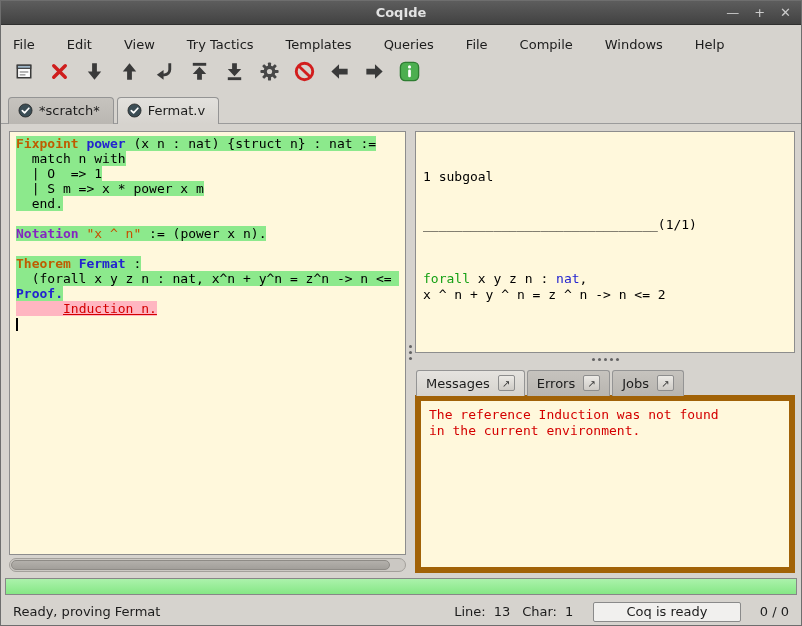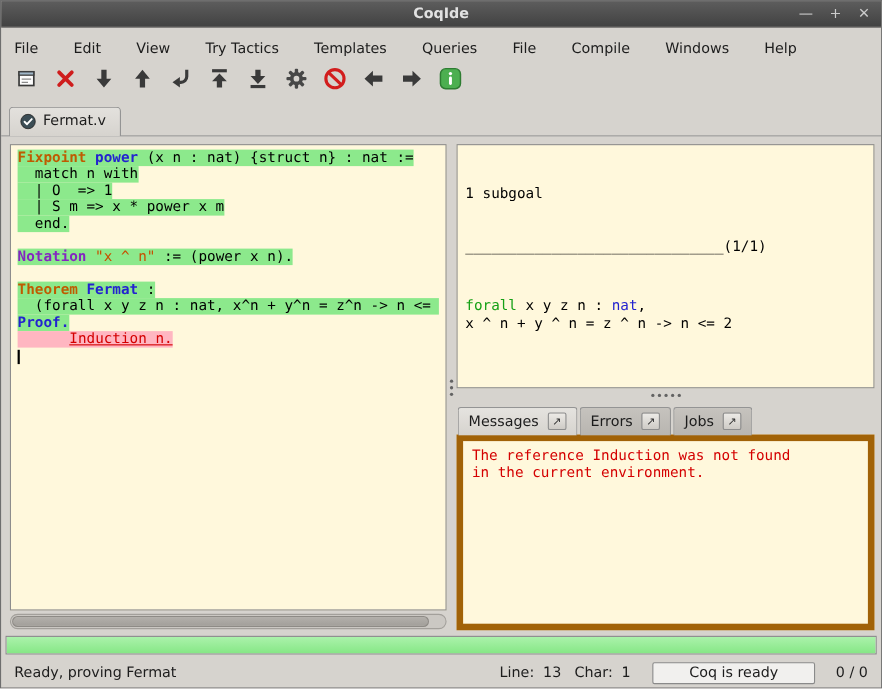--- a/index.html
+++ b/index.html
@@ -216,20 +216,29 @@
           <svg viewBox="0 0 24 24">
             <rect x="2.5" y="2.5" width="19" height="19" rx="5" fill="#4caf50" stroke="#2e7d32" stroke-width="1.4"></rect>
             <circle cx="12" cy="7.2" r="1.6" fill="#fff"></circle>
             <rect x="10.6" y="10" width="2.8" height="8" rx="1.3" fill="#fff"></rect>
           </svg>
         </span>
       </div>
     </div>
 
   <div class="tabbar">
+      <div class="tab">
+        <span class="tab-ic">
+          <svg viewBox="0 0 16 16">
+            <circle cx="8" cy="8" r="7" fill="#3b4d55" stroke="#222" stroke-width="0.8"></circle>
+            <path d="M4.6 8.2 L7 10.6 L11.6 5.6" stroke="#fff" stroke-width="1.8" fill="none" stroke-linecap="round" stroke-linejoin="round"></path>
+          </svg>
+        </span>
+        <span class="tab-label">*scratch*</span>
+      </div>
       <div class="tab active">
         <span class="tab-ic">
           <svg viewBox="0 0 16 16">
             <circle cx="8" cy="8" r="7" fill="#3b4d55" stroke="#222" stroke-width="0.8"></circle>
             <path d="M4.6 8.2 L7 10.6 L11.6 5.6" stroke="#fff" stroke-width="1.8" fill="none" stroke-linecap="round" stroke-linejoin="round"></path>
           </svg>
         </span>
         <span class="tab-label">Fermat.v</span>
       </div>
     </div>

